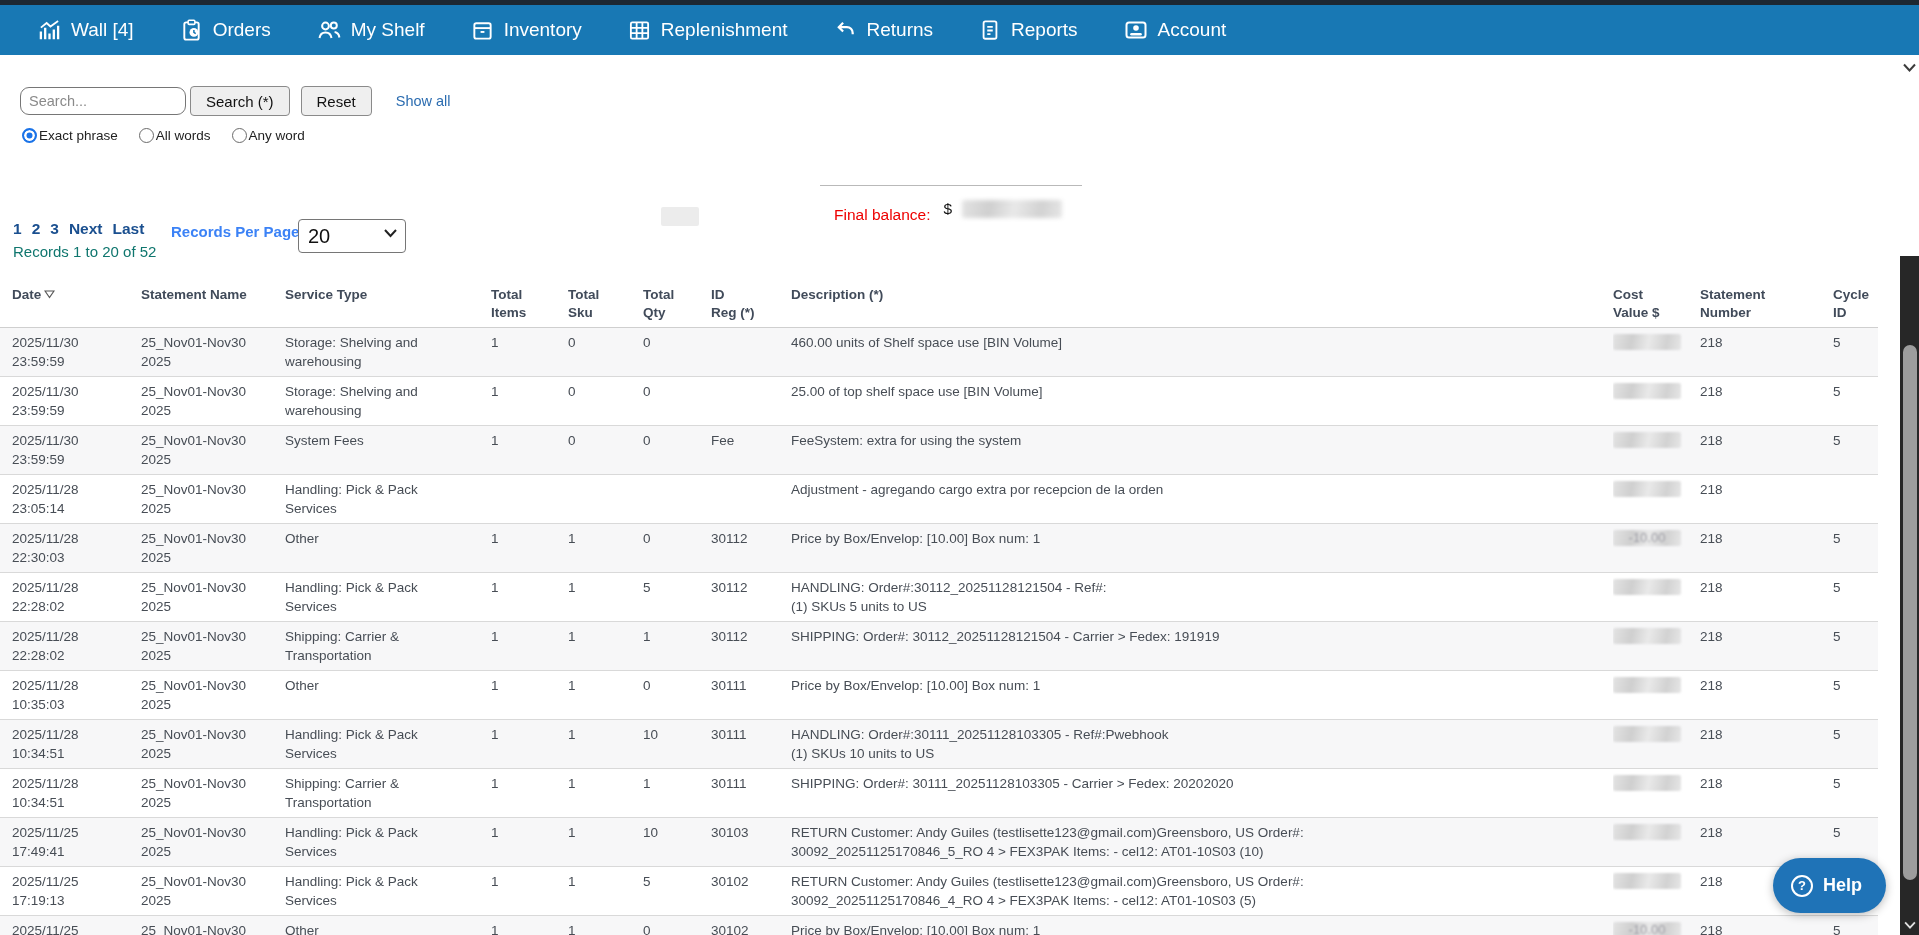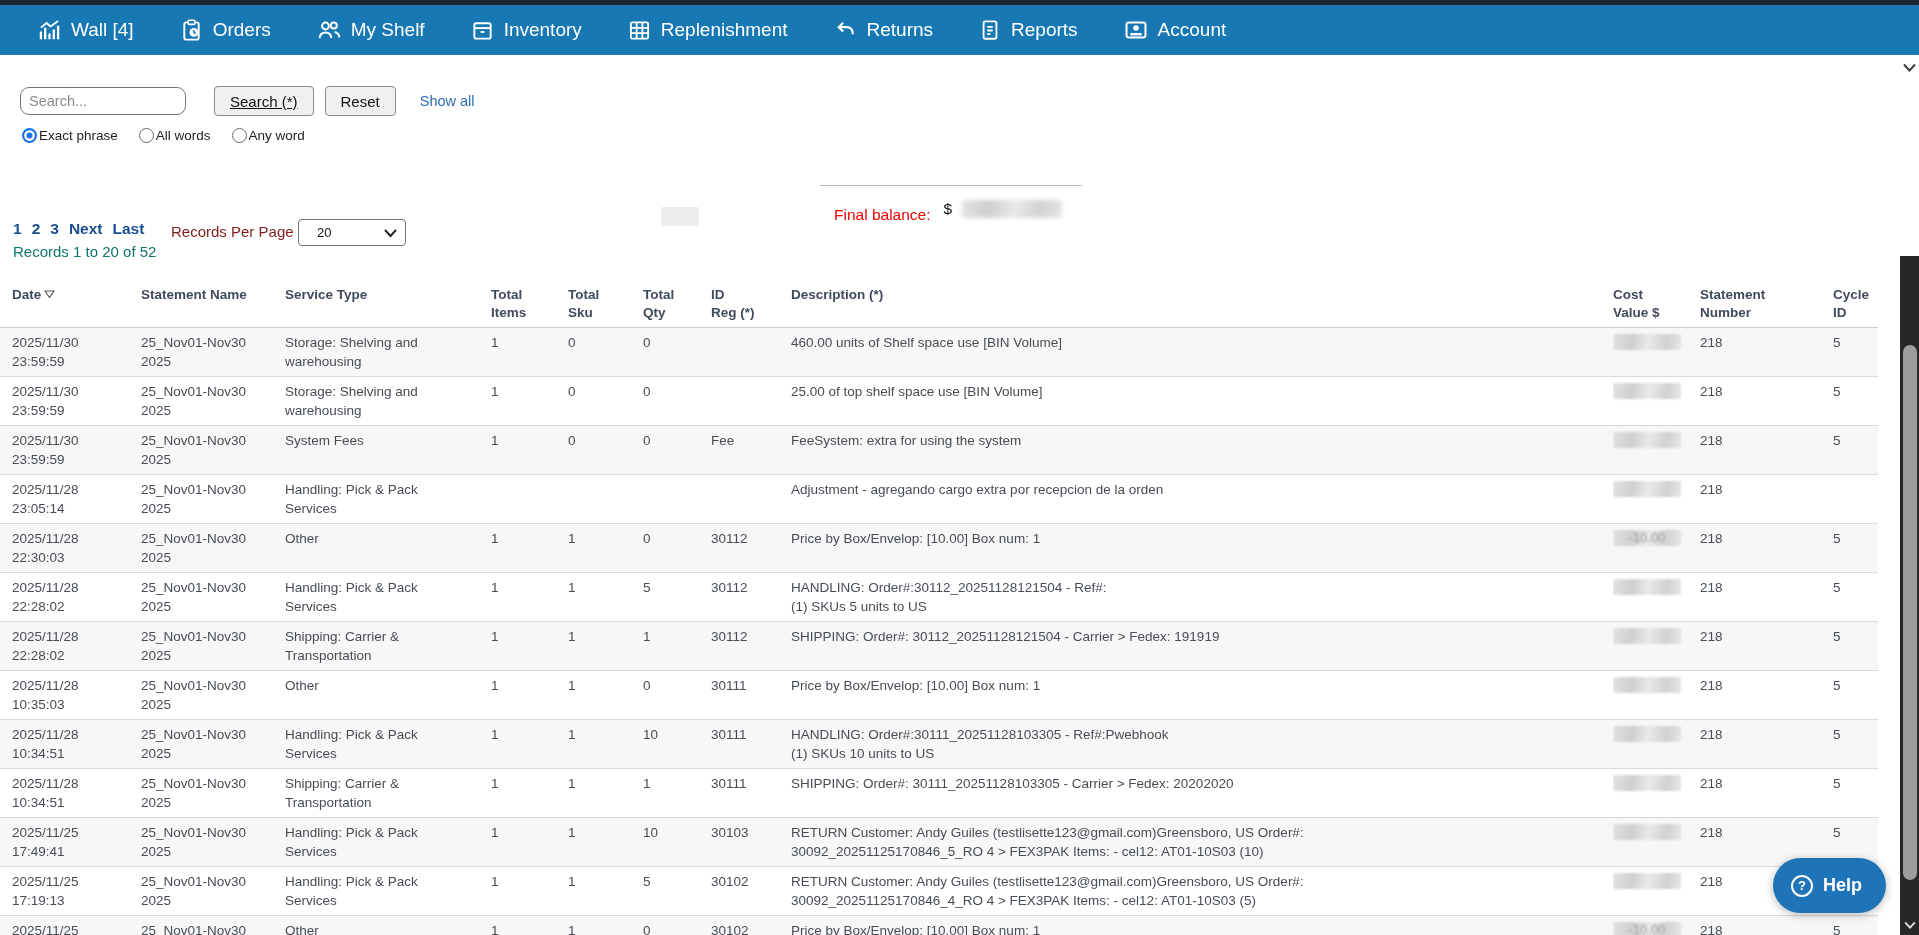--- a/index.html
+++ b/index.html
@@ -21,21 +21,21 @@
   .search-row { position:absolute; left:20px; top:86px; display:flex; align-items:center; }
   .search-input {
     width:166px; height:28px; border:1px solid #767676; border-radius:9px;
     padding:0 8px; font-size:14.5px; font-family:inherit; color:#222; background:#fff;
   }
   .search-input::placeholder { color:#8a8a8a; }
   .btn {
     height:30px; border:1px solid #8a8a8a; background:#efefef; border-radius:4px;
     font-size:15px; font-family:inherit; color:#111; padding:0 15px; cursor:pointer;
   }
-  .btn-search { margin-left:28px;text-decoration:underline; }
+  .btn-search { margin-left:4px; }
   .btn-reset { margin-left:11px; }
   .show-all { margin-left:24px; color:#2b6cb0; font-size:14.5px; text-decoration:none; cursor:pointer; }
 
   .radio-row { position:absolute; left:22px; top:128px; display:flex; align-items:center; gap:21px; }
   .radio-opt { display:flex; align-items:center; cursor:pointer; }
   .radio { width:15px; height:15px; border:1.5px solid #6b6b6b; border-radius:50%; background:#fff; flex:0 0 auto; }
   .radio.checked { border:2px solid #1a73e8; background:#1a73e8; box-shadow: inset 0 0 0 2.5px #fff; }
   .radio-label { font-size:13.5px; color:#222; margin-left:2px; }
 
   
@@ -49,25 +49,25 @@
   .blur-box {
     display:inline-block; min-width:68px; height:16px; border-radius:2px;
     background:linear-gradient(100deg,#e3e3e3 0%,#cfcfcf 28%,#e9e9e9 52%,#d2d2d2 78%,#e6e6e6 100%);
     filter:blur(1.3px); color:#9b9ba3; font-size:13px; line-height:16px; text-align:center; overflow:hidden;
   }
   .fb-value { width:100px; height:18px; margin-left:10px; filter:blur(2px); }
 
   
   .pager { position:absolute; left:13px; top:220px; display:flex; gap:10px; }
   .pager a { color:#1a4f8f; font-weight:bold; font-size:15.5px; text-decoration:none; cursor:pointer; }
-  .rpp-label { position:absolute; left:171px; top:223px; font-size:15px; color:#7f1d1d; }
+  .rpp-label { position:absolute; left:171px; top:223px; font-size:15px; color:#3b82f6;font-weight:bold; }
   .rpp-select {
-    position:absolute; left:298px; top:219px; width:108px; height:27px;
+    position:absolute; left:298px; top:219px; width:108px; height:34px;
     border:1px solid #767676; border-radius:4px; background:#fff; display:flex; align-items:center;
-    padding-left:18px; font-size:13px; color:#111; cursor:pointer;
+    padding-left:9px; font-size:20px; color:#111; cursor:pointer;
   }
   .rpp-select svg { position:absolute; right:8px; top:9px; }
   .records-info { position:absolute; left:13px; top:243px; font-size:15px; color:#0f766e; }
 
   
   .grid-wrap { position:absolute; left:0; top:279px; width:1890px; }
   table { border-collapse:collapse; table-layout:fixed; width:1878px; }
   th {
     text-align:left; vertical-align:top; padding:7px 8px 5px 0; white-space:pre-line;
     font-size:13.5px; color:#414b5a; border-bottom:1px solid #cfcfcf; line-height:1.35; cursor:pointer;

